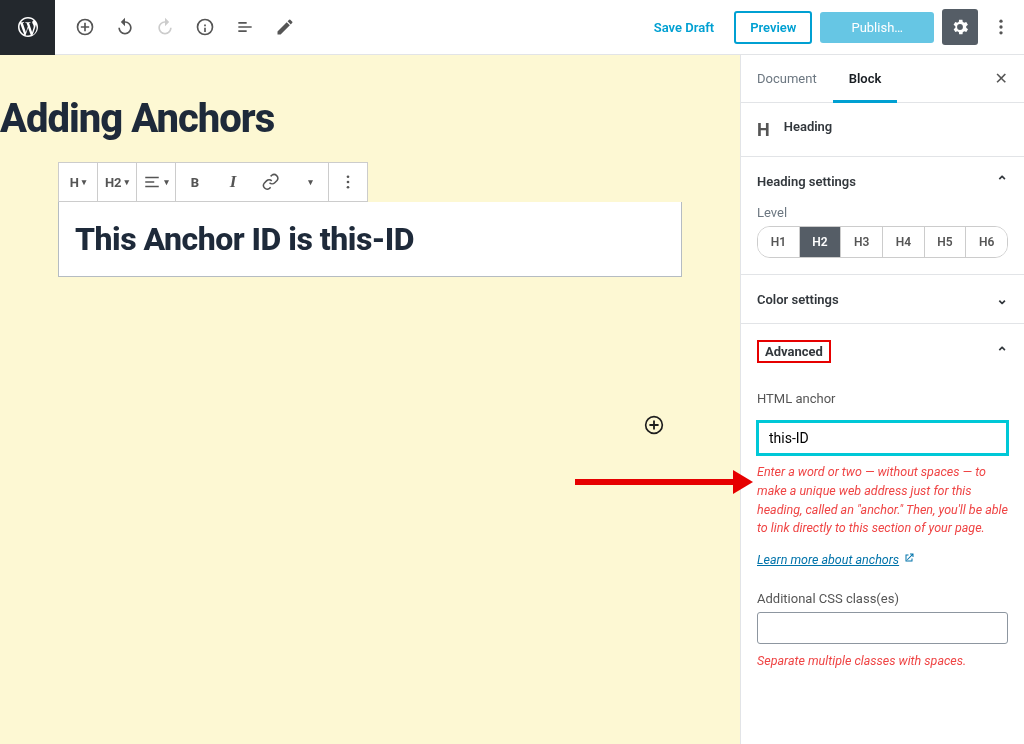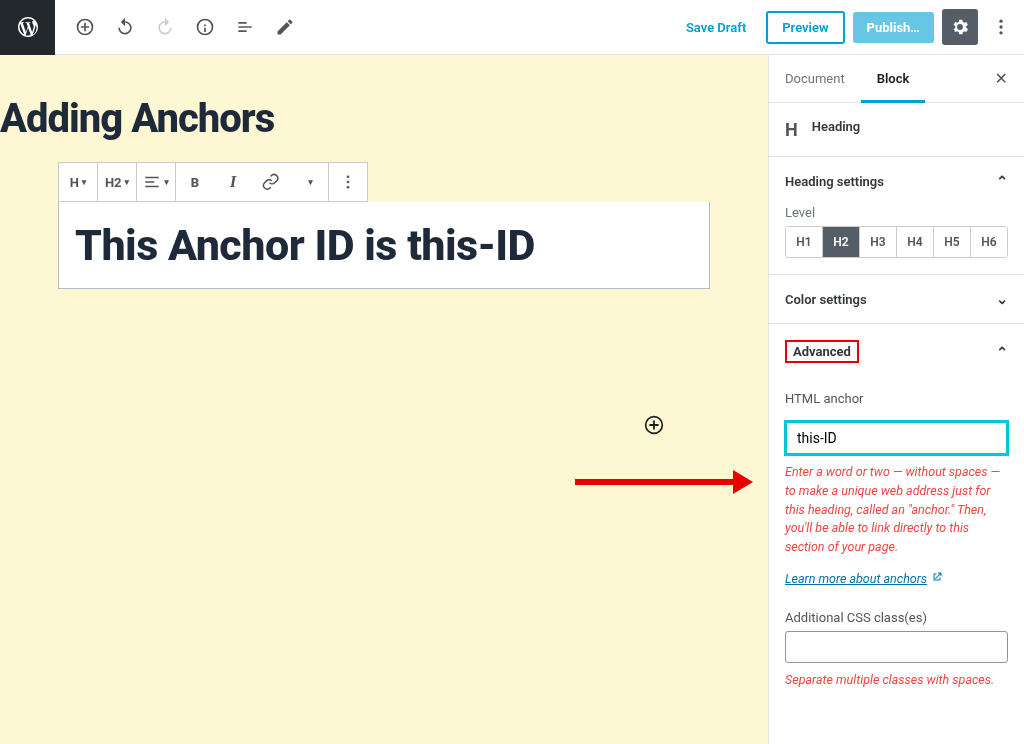--- a/index.html
+++ b/index.html
@@ -8,54 +8,54 @@
 .top-bar { display:flex; height:55px; border-bottom:1px solid #e2e4e7; align-items:center; }
 .wp-logo { width:55px; height:55px; background:#23282d; display:flex; align-items:center; justify-content:center; }
 .wp-logo svg { width:24px; height:24px; fill:#fff; }
 .toolbar-left { display:flex; align-items:center; padding-left:12px; gap:4px; }
 .tool-btn { width:36px; height:36px; display:flex; align-items:center; justify-content:center; background:none; border:none; cursor:pointer; color:#555; border-radius:4px; }
 .tool-btn svg { width:20px; height:20px; fill:currentColor; }
 .tool-btn.disabled { color:#ccc; }
 .toolbar-right { margin-left:auto; display:flex; align-items:center; gap:8px; padding-right:8px; }
 .save-draft { color:#00a0d2; font-size:13px; font-weight:600; padding:8px 12px; background:none; border:none; cursor:pointer; }
 .preview-btn { color:#00a0d2; font-size:13px; font-weight:600; padding:7px 14px; background:#fff; border:2px solid #00a0d2; cursor:pointer; border-radius:3px; }
-.publish-btn { color:#fff; font-size:13px; font-weight:700; padding:8px 14px; background:#66c6e4; border:none; cursor:pointer; border-radius:3px; }
+.publish-btn { color:#fff; font-size:13px; font-weight:400; padding:8px 31px; background:#66c6e4; border:none; cursor:pointer; border-radius:3px; }
 .settings-btn { width:36px; height:36px; background:#555d66; border:none; display:flex; align-items:center; justify-content:center; cursor:pointer; border-radius:3px; }
 .settings-btn svg { fill:#fff; width:20px; height:20px; }
 .more-btn { width:30px; height:36px; background:none; border:none; display:flex; align-items:center; justify-content:center; cursor:pointer; }
 .more-btn svg { fill:#555; width:20px; height:20px; }
 
 .main { display:flex; height:689px; }
 .editor-area { flex:1; background:#fdf8d3; padding-top:40px; position:relative; }
 .title-block { text-align:left; font-size:40px; font-weight:800; color:#1e2a3a; letter-spacing:-1px; margin-bottom:20px; }
 .heading-block-wrap { margin:0 58px; }
 .block-toolbar { display:flex; background:#fff; border:1px solid #ccc; height:40px; width:fit-content; }
 .bt-group { display:flex; border-right:1px solid #ccc; align-items:center; }
 .bt-btn { min-width:38px; height:38px; display:flex; align-items:center; justify-content:center; background:none; border:none; cursor:pointer; font-size:13px; font-weight:700; color:#555; }
 .bt-btn.caret::after { content:"▾"; font-size:9px; margin-left:3px; color:#555; }
 .bt-btn svg { width:18px; height:18px; fill:#555; }
-.heading-content { background:#fff; border:1px solid #b5bcc2; border-top:none; padding:18px 16px; font-size:43px; font-weight:800; color:#1e2a3a; letter-spacing:-0.5px; }
+.heading-content { background:#fff; border:1px solid #b5bcc2; border-top:none; padding:18px 16px; font-size:32px; font-weight:800; color:#1e2a3a; letter-spacing:-0.5px; }
 .add-below { position:absolute; left:642px; top:358px; width:24px; height:24px; display:flex; align-items:center; justify-content:center; }
 .add-below svg { width:22px; height:22px; fill:#1e1e1e; }
 
-.sidebar { width:256px; border-left:1px solid #e2e4e7; background:#fff; overflow-y:auto; font-size:13px; color:#32373c; }
+.sidebar { width:284px; border-left:1px solid #e2e4e7; background:#fff; overflow-y:auto; font-size:13px; color:#32373c; }
 .sidebar-tabs { display:flex; border-bottom:1px solid #e2e4e7; align-items:center; height:48px; }
 .sidebar-tab { padding:14px 16px; font-size:13px; background:none; border:none; cursor:pointer; color:#6c7781; height:48px; }
 .sidebar-tab.active { color:#191e23; font-weight:600; border-bottom:3px solid #00a0d2; padding-bottom:11px; }
 .close-panel { margin-left:auto; padding:12px 16px; background:none; border:none; cursor:pointer; color:#555; font-size:16px; }
 .block-info { display:flex; padding:16px; gap:14px; border-bottom:1px solid #e2e4e7; }
 .block-info-icon { font-size:18px; font-weight:700; color:#555; }
 .block-info-text .name { font-weight:600; margin-bottom:4px; }
 .block-info-text .desc { color:#6c7781; line-height:1.5; font-size:12.5px; }
 .panel-section { border-bottom:1px solid #e2e4e7; }
 .panel-header { display:flex; justify-content:space-between; align-items:center; padding:16px; cursor:pointer; font-weight:600; }
 .panel-header .chev { font-size:14px; }
 .panel-body { padding:0 16px 16px; }
 .level-label { color:#6c7781; margin-bottom:6px; font-size:13px; }
-.level-buttons { display:flex; border:1px solid #ccc; border-radius:3px; overflow:hidden; }
+.level-buttons { display:flex; border:1px solid #ccc; border-radius:13px; overflow:hidden; }
 .level-btn { flex:1; padding:8px 0; text-align:center; background:#fff; border:none; border-right:1px solid #ccc; font-size:12px; font-weight:600; color:#555; cursor:pointer; }
 .level-btn:last-child { border-right:none; }
 .level-btn.active { background:#555d66; color:#fff; }
 .adv-header { border:2.5px solid #e60000; display:inline-block; padding:2px 6px; font-weight:700; }
 .field-label { color:#555; margin-bottom:6px; margin-top:12px; font-size:13px; }
 .anchor-input { width:100%; padding:7px 10px; border:2px solid #00c8d7; font-size:14px; box-shadow:0 0 0 1px #00c8d7;margin-top:9px; }
 .css-input { width:100%; padding:7px 10px; border:1px solid #8d96a0; border-radius:3px; font-size:14px; }
 .help-text { color:#ef4444; font-style:italic; font-size:12.5px; line-height:1.5; margin-top:8px; }
 .learn-link { color:#0073aa; text-decoration:underline; font-style:italic; font-size:12.5px; display:inline-flex; align-items:flex-start; gap:4px; margin-top:14px; }
 .learn-link svg { width:12px; height:12px; fill:#0073aa; }

